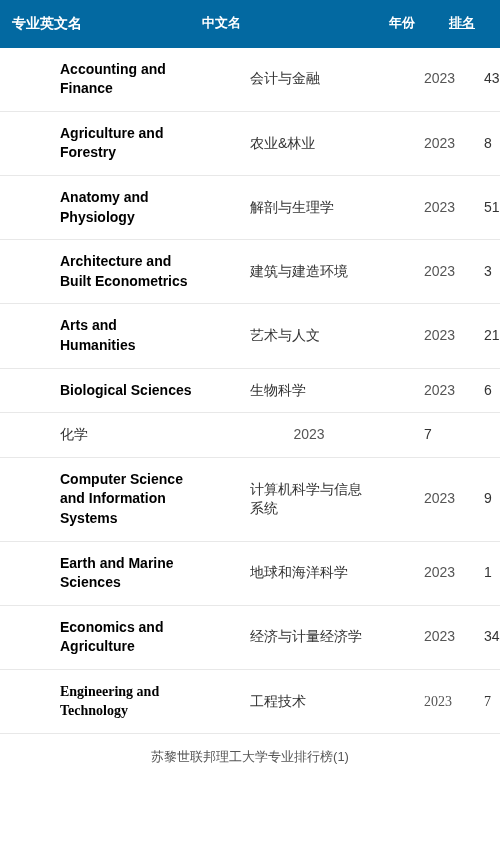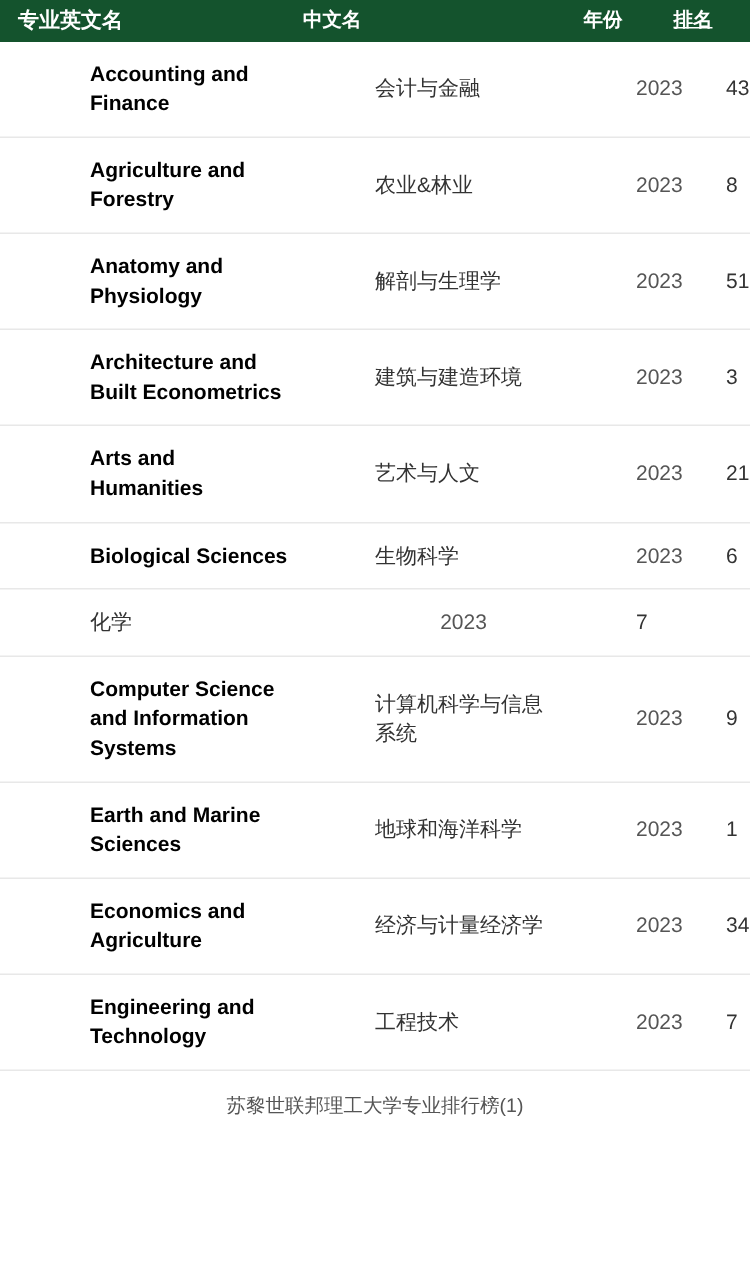--- a/index.html
+++ b/index.html
@@ -17,41 +17,42 @@
       color: #000;
     }
 
     .table-container {
       width: 100%;
     }
 
     .table-header {
       display: grid;
       grid-template-columns: 190px 1fr 60px 60px;
-      background: #14532d;
+      background: #0369a1;
       color: #ffffff;
-      padding: 2px 8px;
+      padding: 12px 8px;
       font-weight: 600;
       font-size: 13px;
     }
 
     .table-header .col {
       padding: 2px 4px;
     }
 
     .table-row {
       display: grid;
       grid-template-columns: 190px 1fr 60px 60px;
       border-bottom: 1px solid #e8e8e8;
       padding: 10px 8px;
       align-items: center;
     }
 
     .table-row:last-child {
       border-bottom: none;
+      font-family: Liberation Serif, serif;
     }
 
     .cell {
       padding: 2px 4px;
       font-size: 14px;
       line-height: 1.4;
       margin-left: 48px;
     }
 
     .cell-english {

